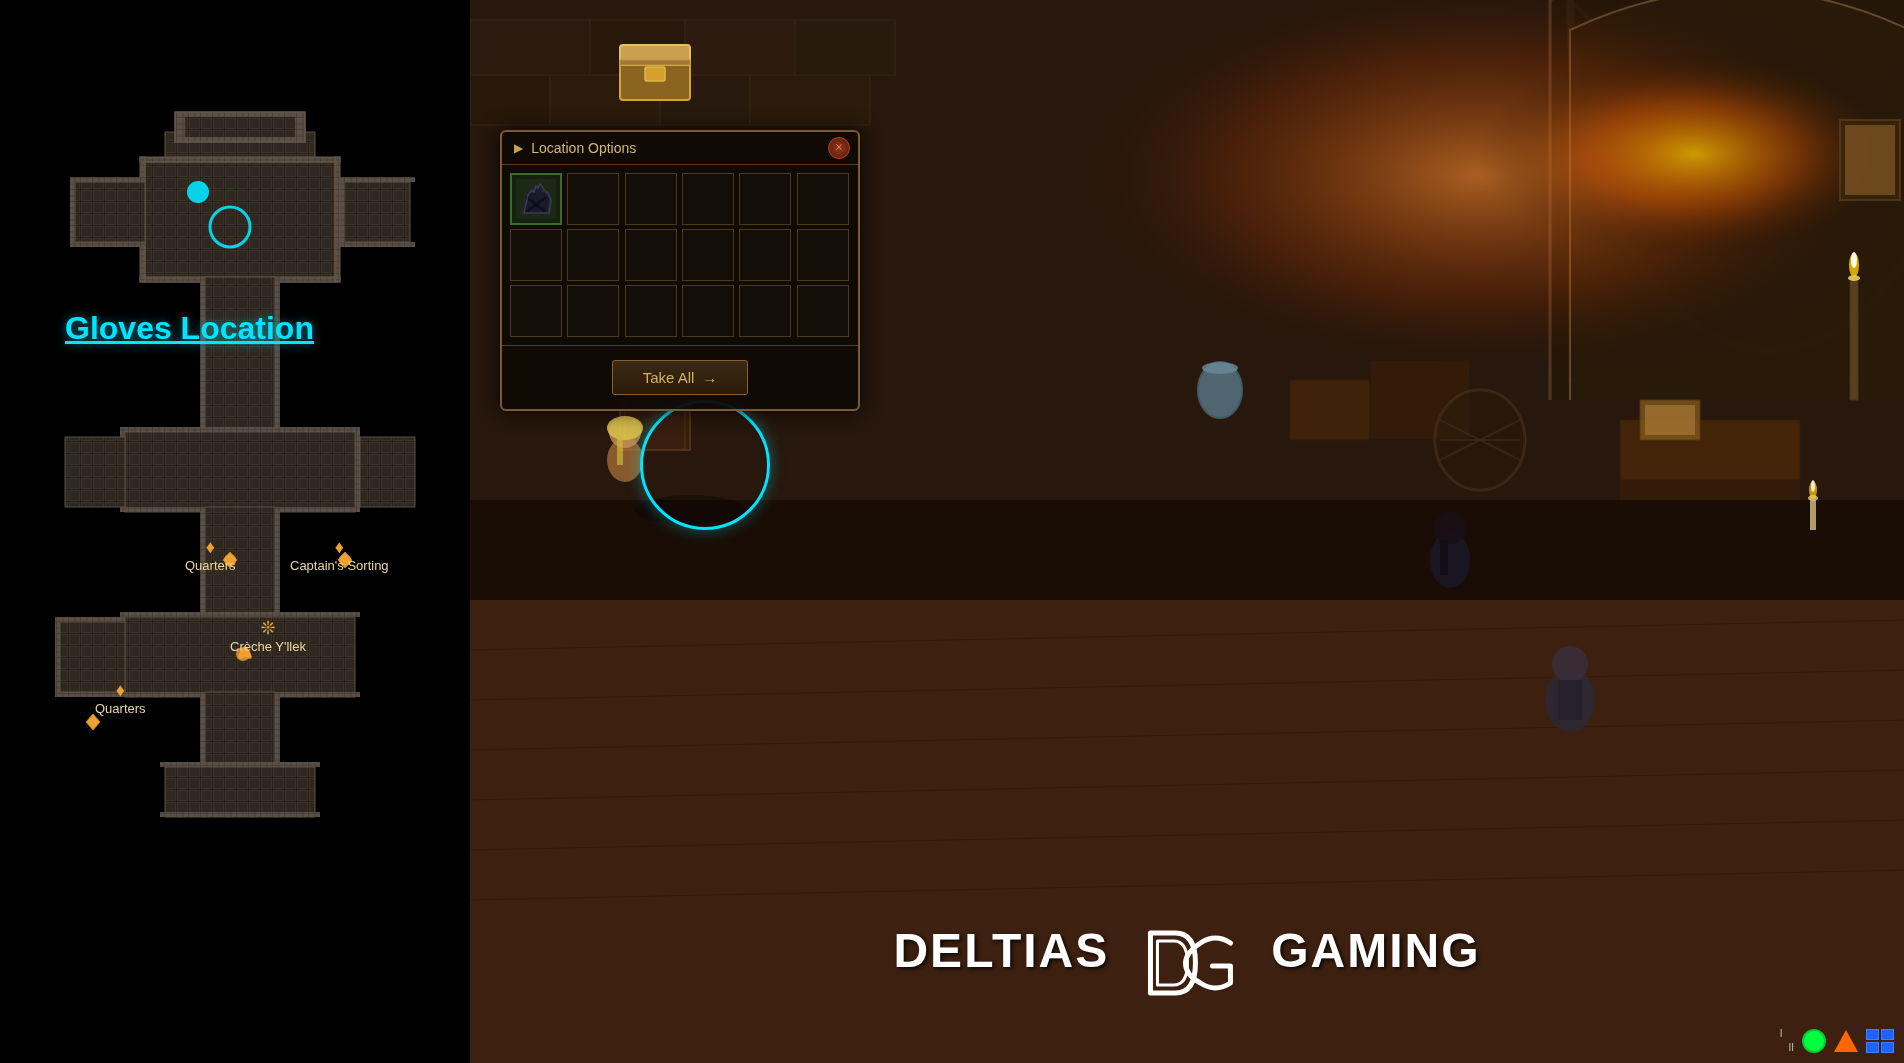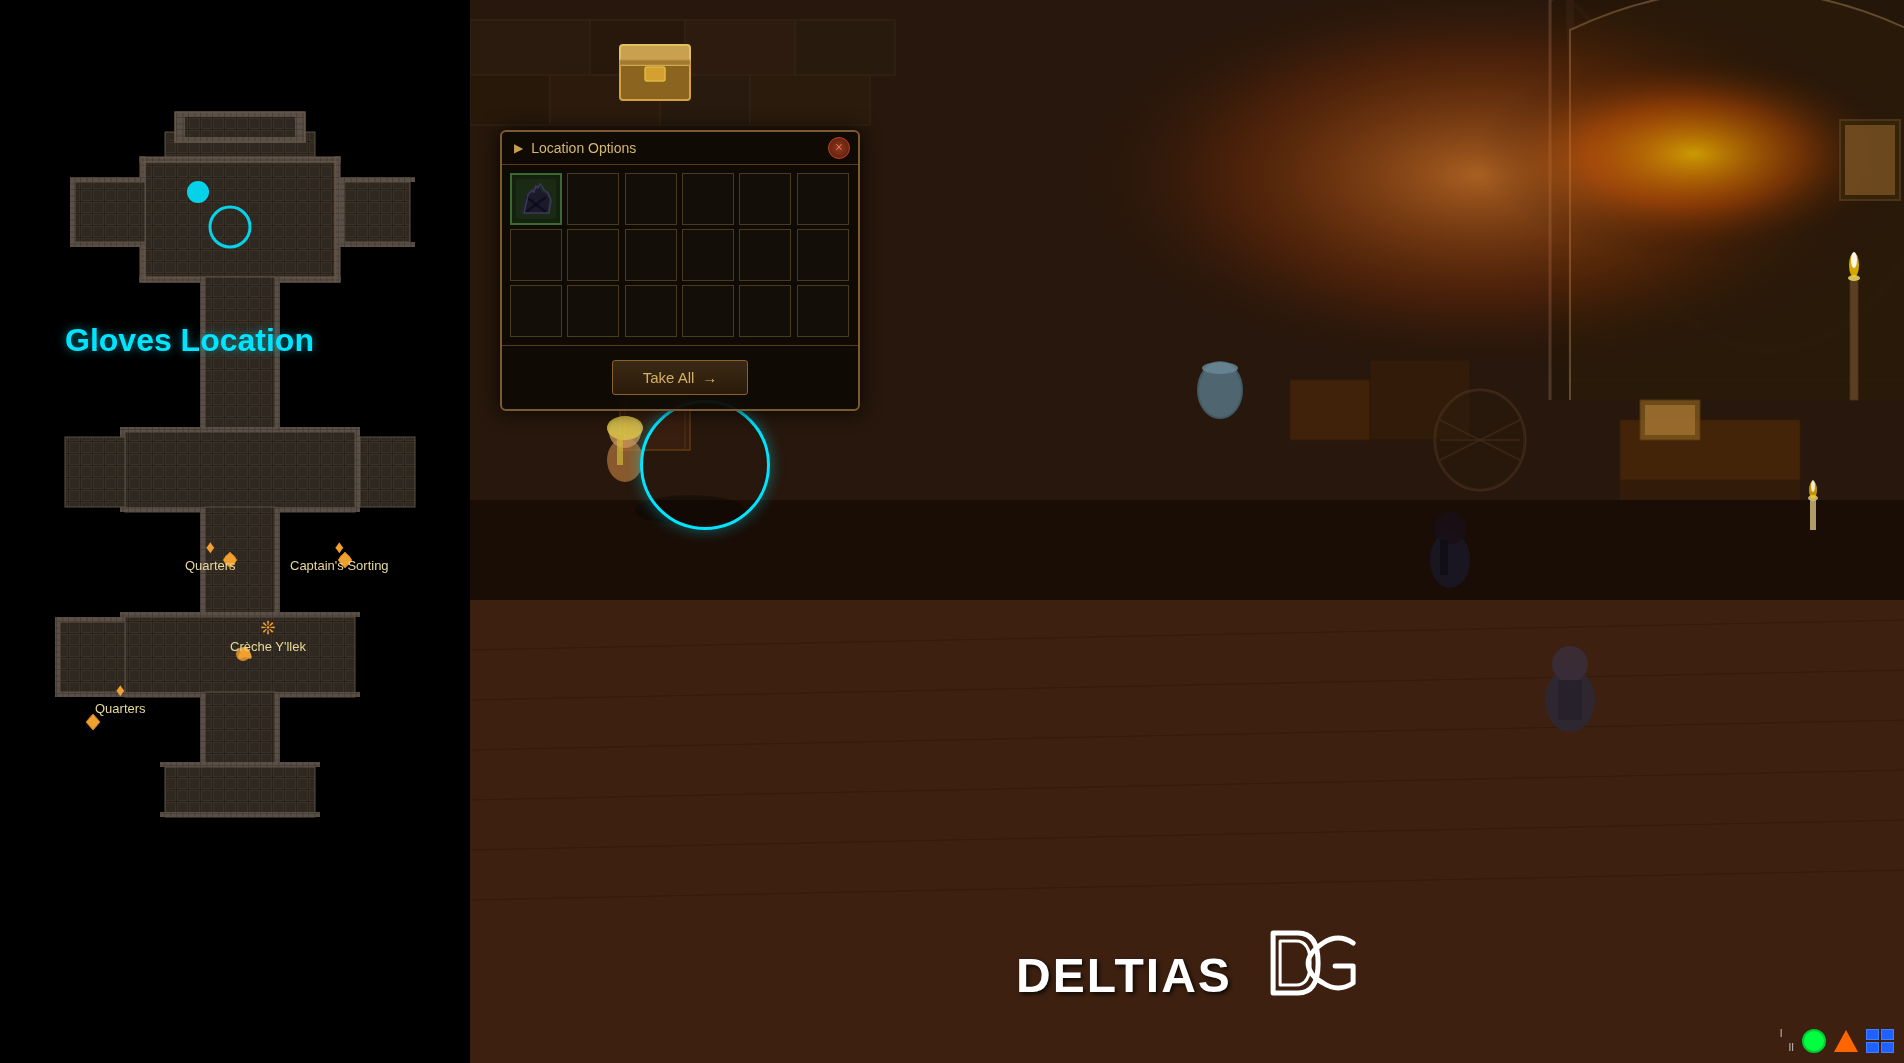--- a/index.html
+++ b/index.html
@@ -30,28 +30,29 @@
       height: 900px;
     }
 
     .map-svg {
       width: 100%;
       height: 100%;
     }
 
     .gloves-location-label {
       position: absolute;
-      top: 240px;
+      top: 228px;
       left: 20px;
       color: #00e5ff;
       font-size: 32px;
       font-weight: bold;
       font-family: Arial, sans-serif;
       text-shadow: 0 0 10px rgba(0,229,255,0.5);
       white-space: nowrap;
+      text-decoration: underline;
     }
 
     
     .map-label {
       position: absolute;
       color: #e8d89a;
       font-size: 13px;
       font-family: Arial, sans-serif;
       text-align: center;
       white-space: nowrap;
@@ -212,21 +213,21 @@
     }
 
     
     .watermark {
       position: absolute;
       bottom: 60px;
       left: 50%;
       transform: translateX(-50%);
       z-index: 25;
       display: flex;
-      align-items: flex-end;
+      align-items: flex-start;
       gap: 36px;
     }
 
     .watermark-text-left {
       color: #fff;
       font-size: 48px;
       font-weight: 900;
       font-family: 'Arial Black', Arial, sans-serif;
       letter-spacing: 2px;
       text-shadow: 2px 2px 4px rgba(0,0,0,0.8);
@@ -600,20 +601,21 @@
     <span class="watermark-text-left">DELTIAS</span>
 
     <svg width="90" height="80" viewBox="0 0 90 80" xmlns="http://www.w3.org/2000/svg">
 
       <path d="M 5,10 L 5,70 L 30,70 Q 50,70 50,40 Q 50,10 30,10 Z" fill="none" stroke="#fff" stroke-width="5" stroke-linejoin="round"></path>
       <path d="M 12,18 L 12,62 L 28,62 Q 42,62 42,40 Q 42,18 28,18 Z" fill="none" stroke="#fff" stroke-width="3" stroke-linejoin="round"></path>
 
       <path d="M 85,20 Q 70,10 55,20 Q 40,30 40,40 Q 40,52 55,60 Q 70,70 85,60 L 85,43 L 67,43" fill="none" stroke="#fff" stroke-width="5" stroke-linejoin="round" stroke-linecap="round"></path>
     </svg>
 
+    <span class="watermark-text-right">GAMING</span>
   </div>
 
   <div class="ui-bottom-right">
     <div style="display:flex;flex-direction:column;align-items:center;gap:3px;">
       <span style="color:#c0c0c0;font-size:10px;font-family:Arial;">I</span>
       <span style="color:#c0c0c0;font-size:10px;font-family:Arial;margin-left:20px;">II</span>
     </div>
     <div class="ui-indicator indicator-green"></div>
     <div class="indicator-orange"></div>
     <div class="indicator-blue-block">

